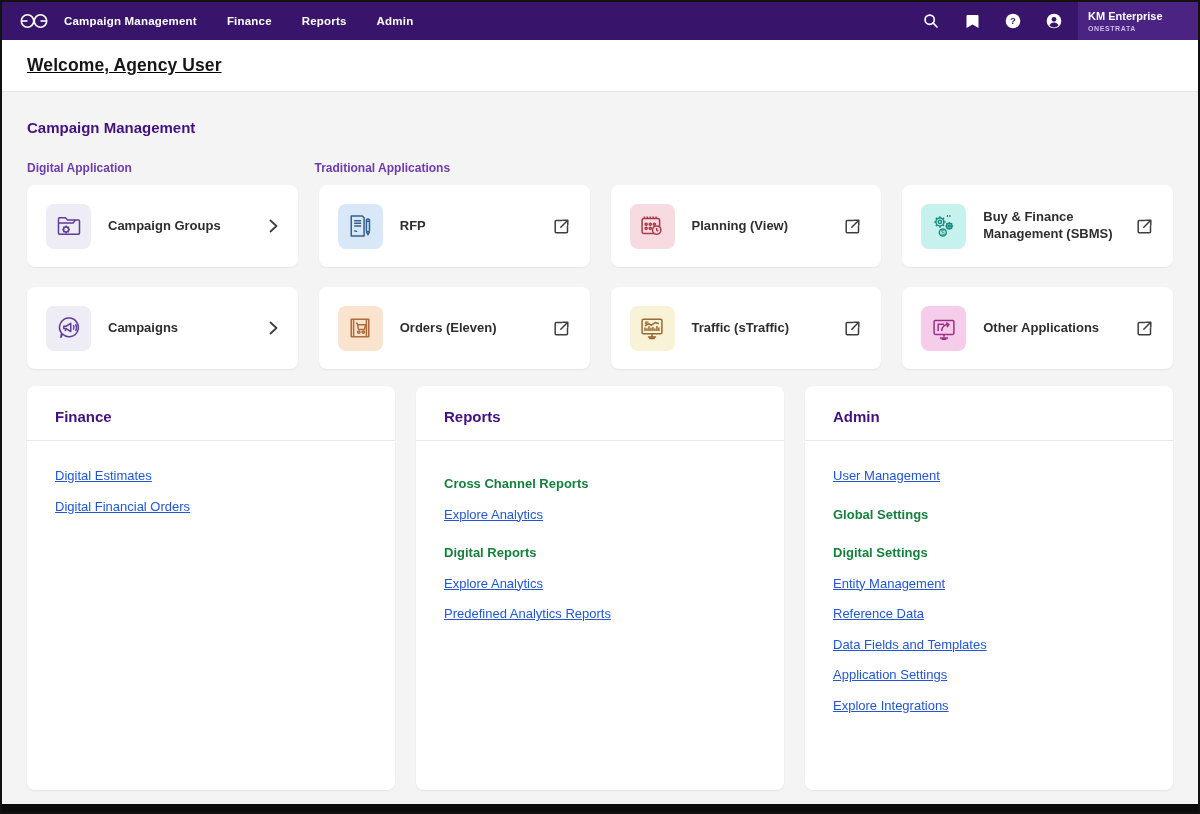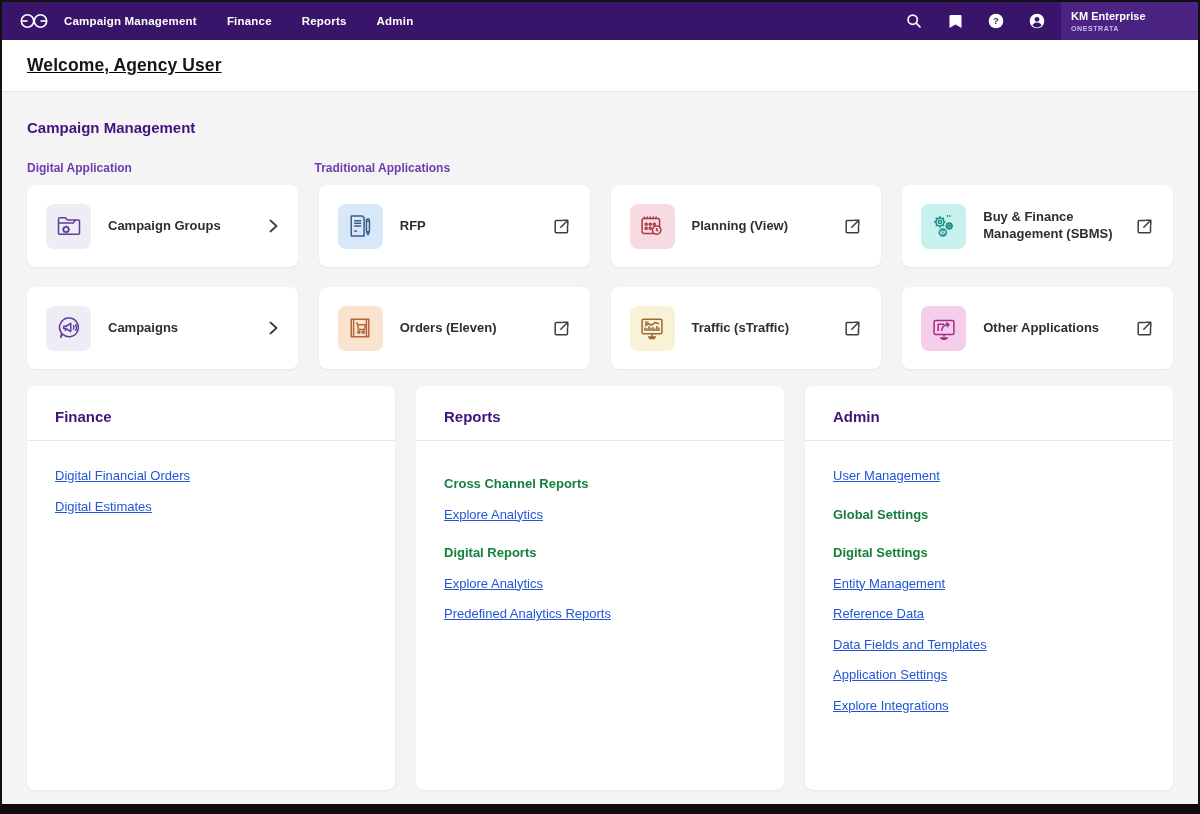--- a/index.html
+++ b/index.html
@@ -27,21 +27,21 @@
   .brand { display: flex; align-items: center; justify-content: center; width: 40px; }
   .nav-items { display: flex; align-items: center; margin-left: 10px; gap: 30px; }
   .nav-item {
     font-size: 11.5px; font-weight: bold; color: #fff;
     letter-spacing: .2px; cursor: pointer; white-space: nowrap;
   }
   .nav-spacer { flex: 1; }
   .nav-actions { display: flex; align-items: center; gap: 25px; margin-right: 16px; }
   .nav-action { width: 16px; height: 16px; display: flex; align-items: center; justify-content: center; cursor: pointer; }
   .tenant {
-    align-self: stretch; width: 137px;
+    align-self: stretch; width: 120px;
     background: #4a2383;
     display: flex; flex-direction: column; justify-content: center;
     padding: 3px 10px; cursor: pointer;
   }
   .tenant-name { font-size: 11px; font-weight: bold; line-height: 1.2; }
   .tenant-sub { font-size: 7px; font-weight: bold; letter-spacing: .6px; color: #cbbbe9; margin-top: 2px; }
 
   
   .welcome {
     height: 52px; flex: 0 0 52px;
@@ -324,22 +324,22 @@
           </div>
         </div>
       </div>
 
     <div class="panels" id="panels">
         <div class="panel">
           <div class="panel-header">
             <div class="panel-title">Finance</div>
           </div>
           <div class="panel-body">
+            <div class="panel-item link"><span>Digital Estimates</span></div>
             <div class="panel-item link"><span>Digital Financial Orders</span></div>
-            <div class="panel-item link"><span>Digital Estimates</span></div>
           </div>
         </div>
         <div class="panel">
           <div class="panel-header">
             <div class="panel-title">Reports</div>
           </div>
           <div class="panel-body">
             <div class="panel-item heading">Cross Channel Reports</div>
             <div class="panel-item link"><span>Explore Analytics</span></div>
             <div class="panel-item heading">Digital Reports</div>

